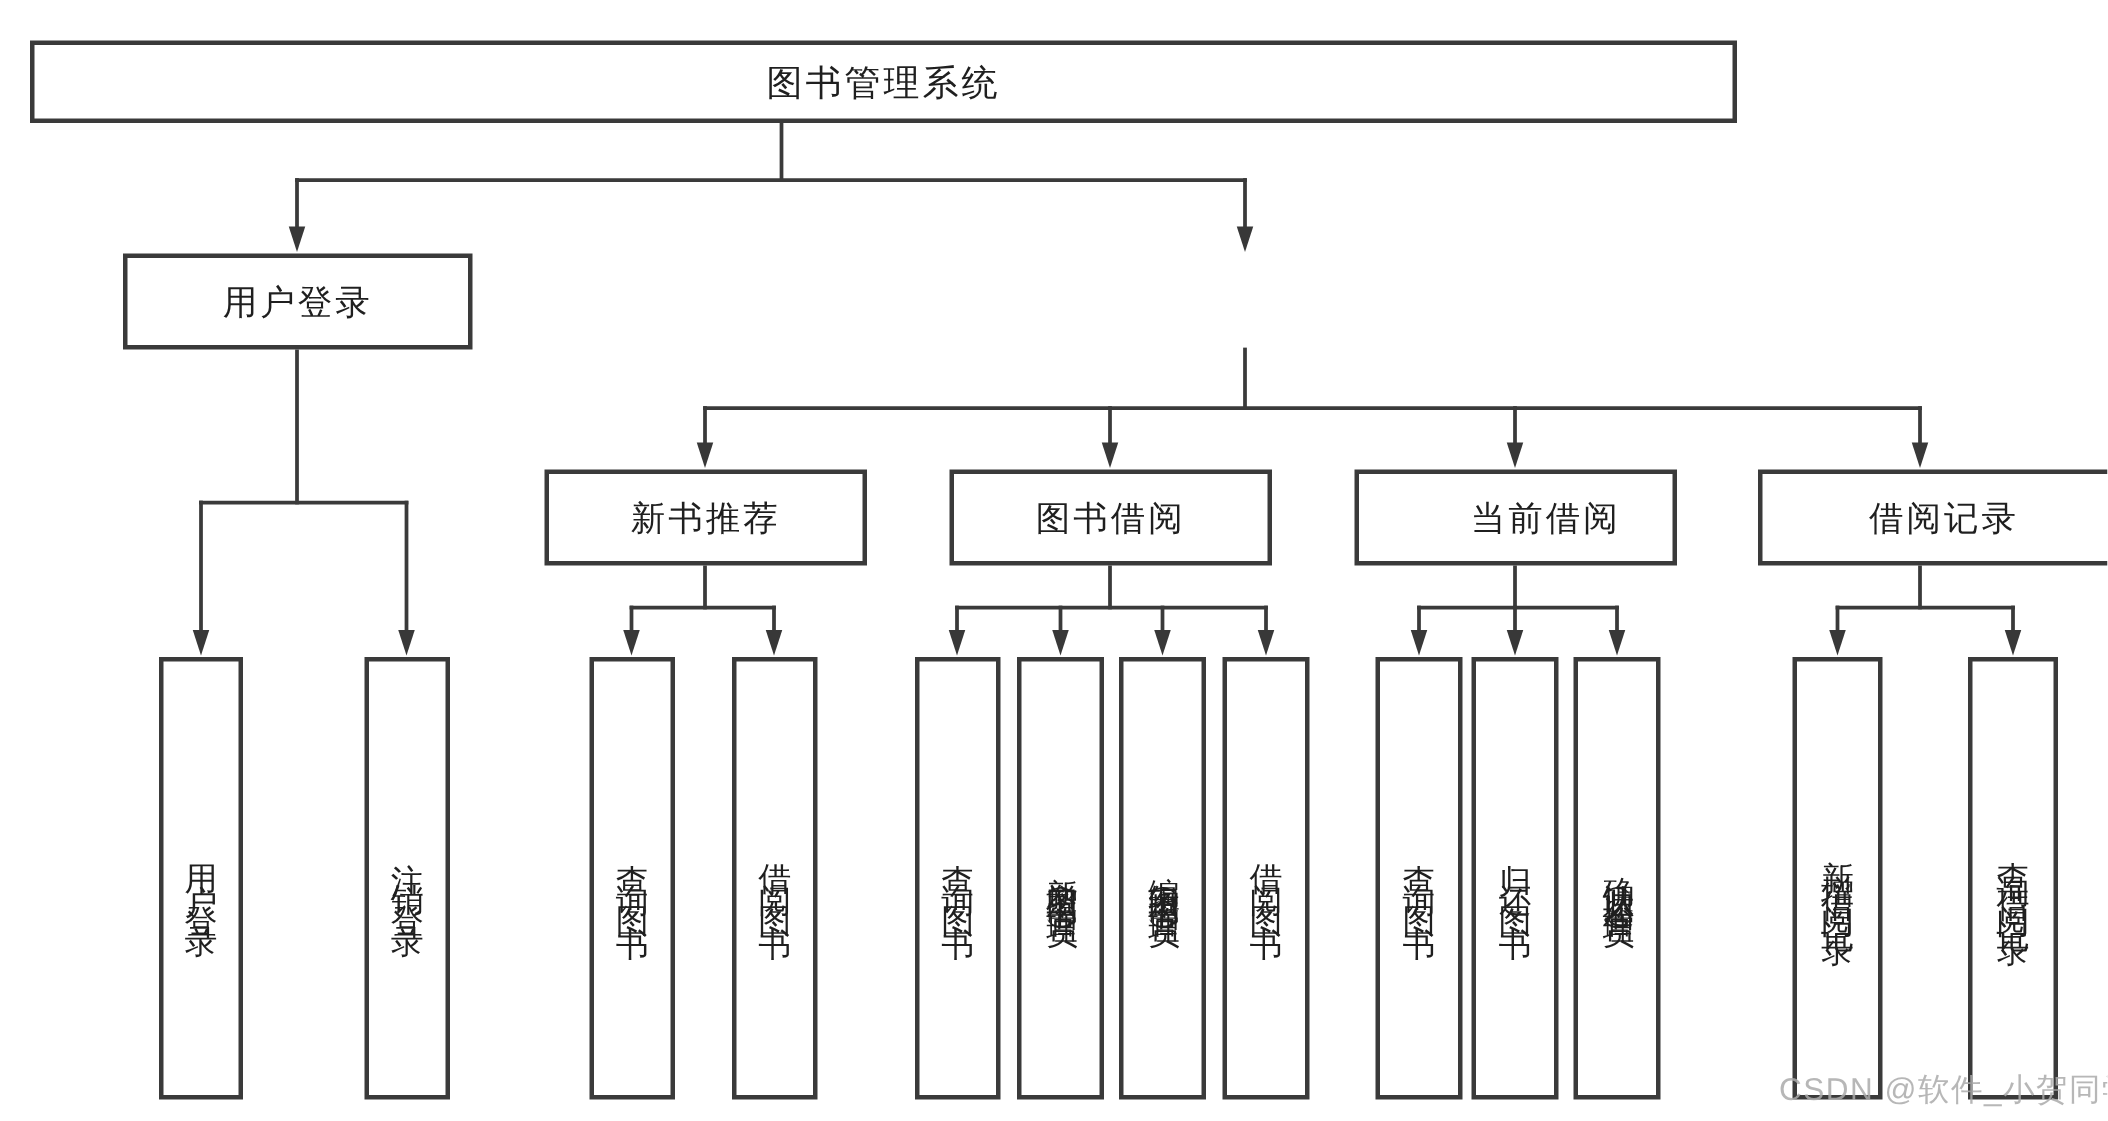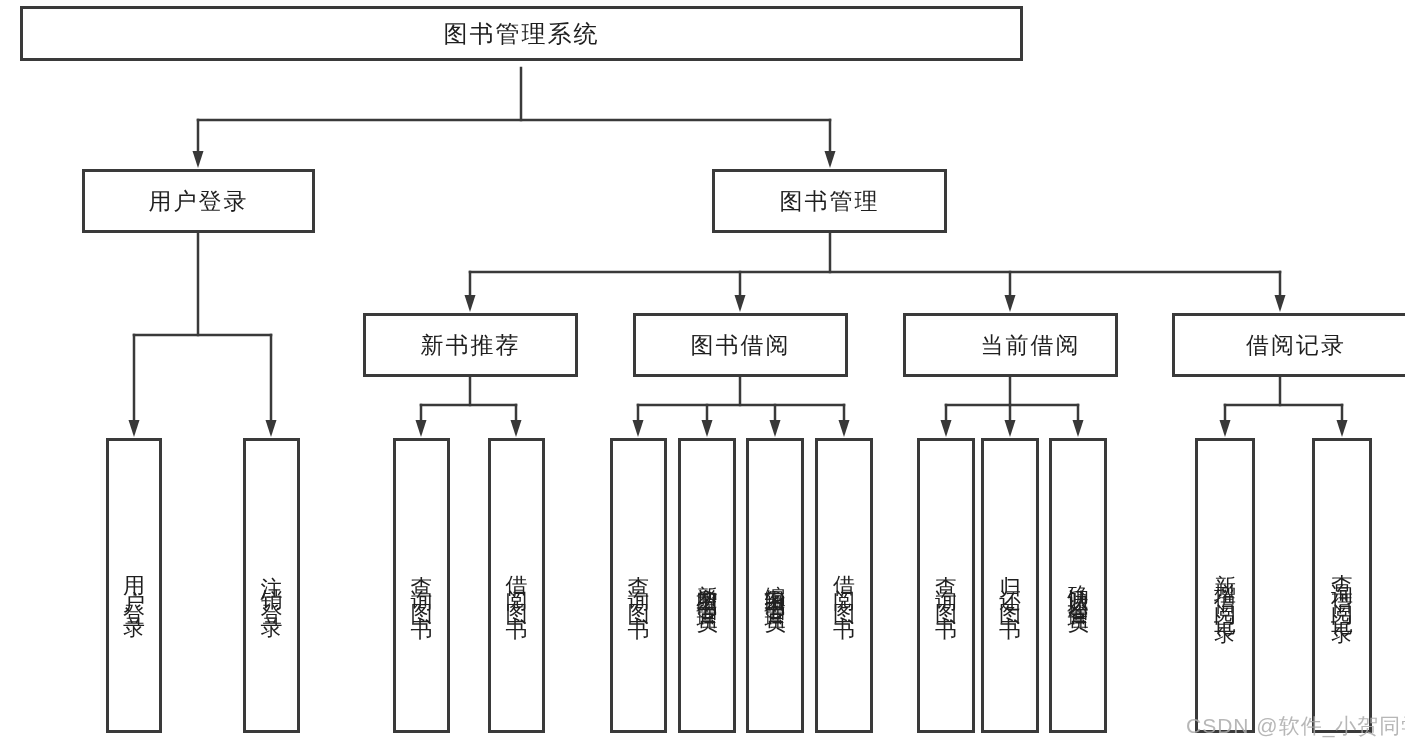--- a/index.html
+++ b/index.html
@@ -19,21 +19,21 @@
     border:3px solid #3a3a3a;
     display:flex;align-items:center;justify-content:center;
     z-index:2;
   }
   .node .lbl{
     font-size:23px;
     letter-spacing:2px;
     color:#1f1f1f;
     white-space:nowrap;
   }
-  .root{left:20px;top:6px;width:1003px;height:55px;align-items:center;}
+  .root{left:20px;top:27px;width:1138px;height:55px;align-items:center;}
   .root .lbl{font-size:24px;}
   .l2a{left:82px;top:169px;width:233px;height:64px;}
   .l2b{left:712px;top:169px;width:235px;height:64px;}
   .l3{top:313px;width:215px;height:64px;}
   .l3a{left:363px;}
   .l3b{left:633px;}
   .l3c{left:903px;padding-left:40px;}
   .l3d{left:1172px;width:248px;}
   .leaf{top:438px;height:295px;width:57px;}
   .leaf .lbl{
@@ -147,23 +147,20 @@
     </g>
   </svg>
 
   <div class="node root">
     <span class="lbl">图书管理系统</span>
   </div>
 
   <div class="node l2a">
     <span class="lbl">用户登录</span>
   </div>
-  <div class="node l2b">
-    <span class="lbl">图书管理</span>
-  </div>
 
   <div class="node l3 l3a">
     <span class="lbl">新书推荐</span>
   </div>
   <div class="node l3 l3b">
     <span class="lbl">图书借阅</span>
   </div>
   <div class="node l3 l3c">
     <span class="lbl">当前借阅</span>
   </div>

